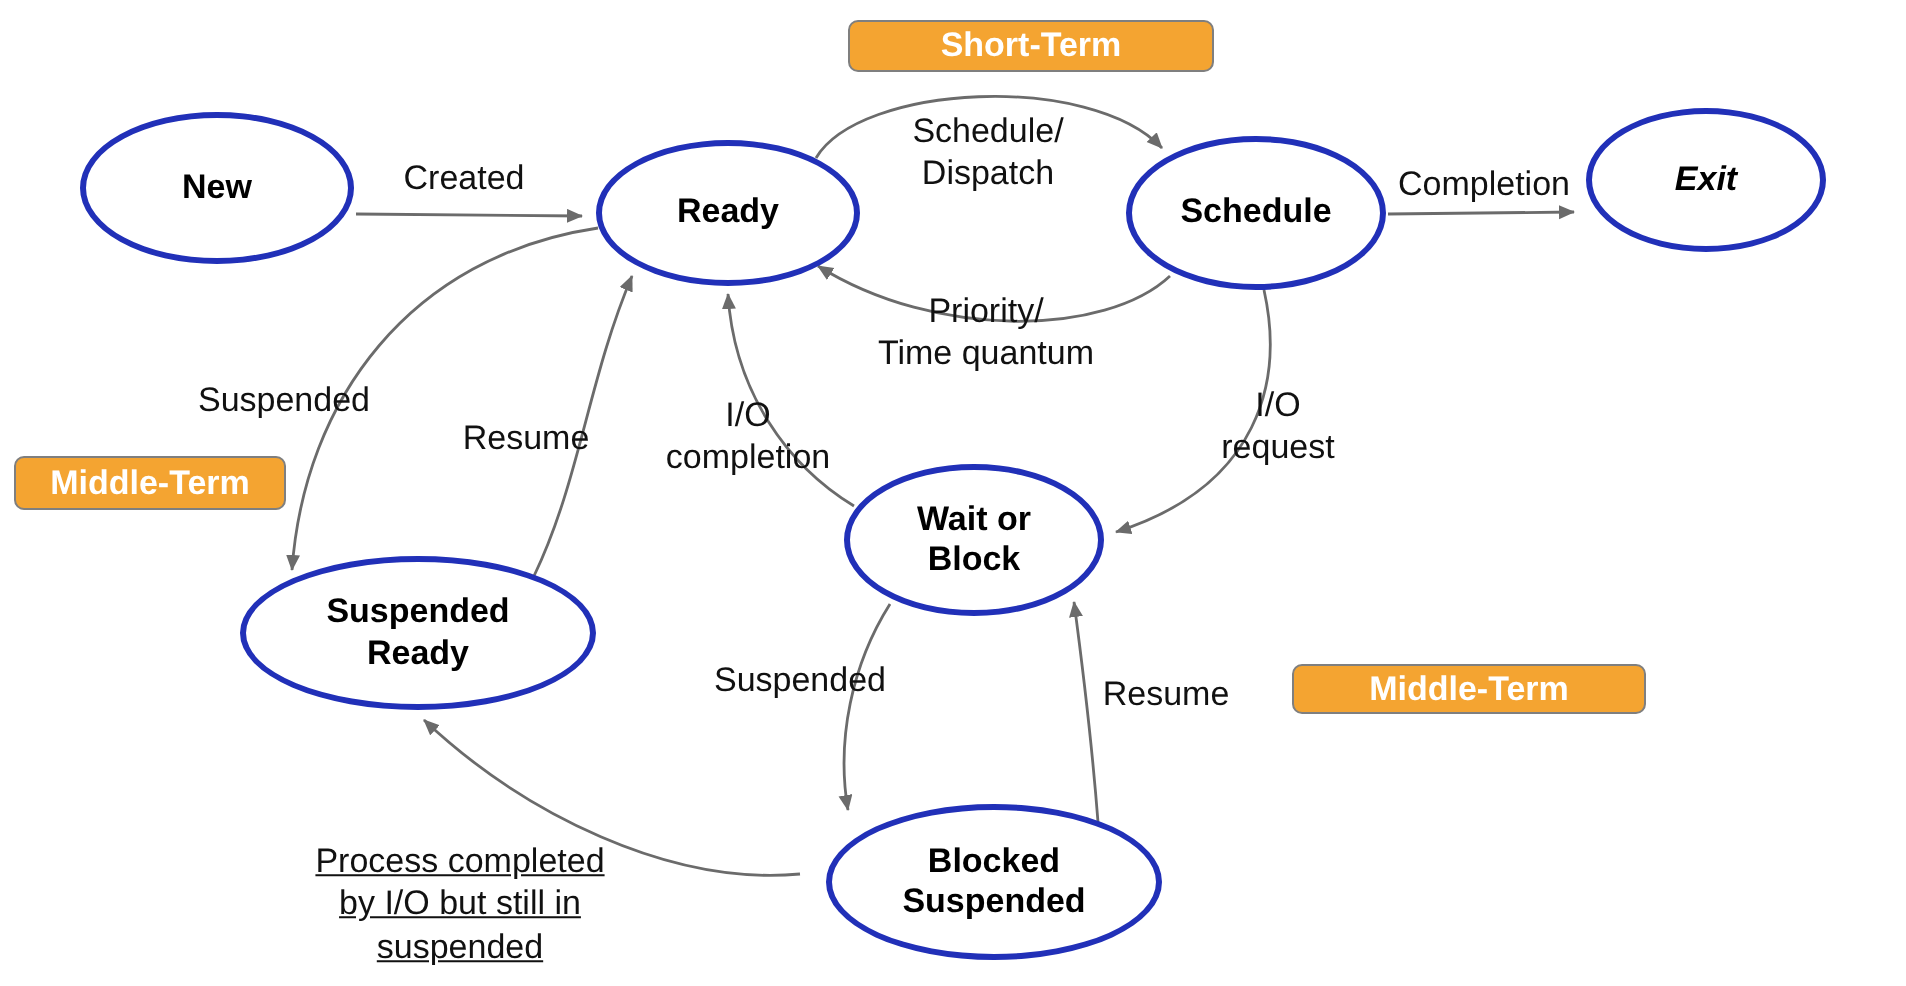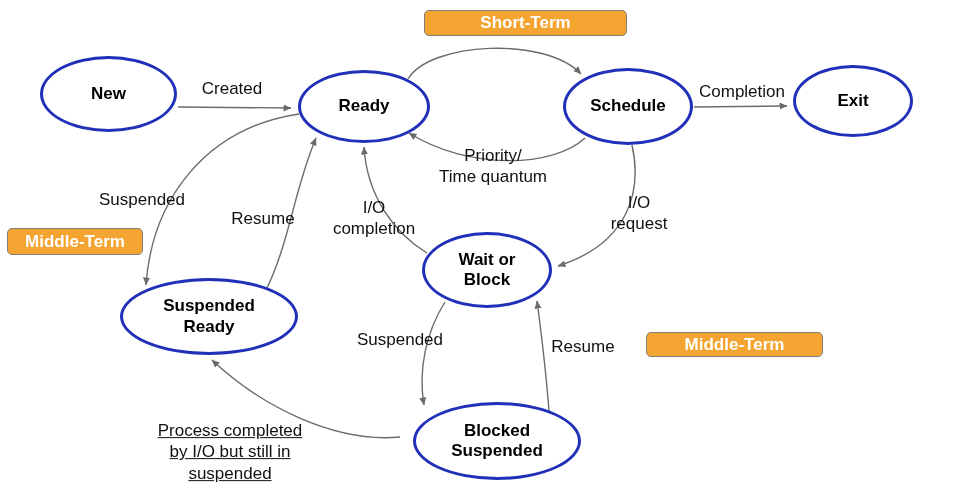--- a/index.html
+++ b/index.html
@@ -79,47 +79,49 @@
 
   <div class="node" style="left:40px;top:56px;width:137px;height:76px;">
     <span>New</span>
   </div>
   <div class="node" style="left:298px;top:70px;width:132px;height:73px;">
     <span>Ready</span>
   </div>
   <div class="node" style="left:563px;top:68px;width:130px;height:77px;">
     <span>Schedule</span>
   </div>
-  <div class="node" style="left:793px;top:65px;width:120px;height:72px;">
+  <div class="node" style="left:793px;top:54px;width:120px;height:72px;font-style:italic;">
     <span>Exit</span>
   </div>
   <div class="node" style="left:422px;top:232px;width:130px;height:76px;">
     <span>Wait or
 Block</span>
   </div>
   <div class="node" style="left:120px;top:278px;width:178px;height:77px;">
     <span>Suspended
 Ready</span>
   </div>
   <div class="node" style="left:413px;top:402px;width:168px;height:78px;">
     <span>Blocked
 Suspended</span>
   </div>
 
-  <div class="badge" style="left:424px;top:10px;width:203px;height:26px;">
+  <div class="badge" style="left:424px;top:10px;width:183px;height:26px;">
     <span>Short-Term</span>
   </div>
   <div class="badge" style="left:7px;top:228px;width:136px;height:27px;">
     <span>Middle-Term</span>
   </div>
   <div class="badge" style="left:646px;top:332px;width:177px;height:25px;">
     <span>Middle-Term</span>
   </div>
 
   <div class="elabel" style="left:232px;top:89px;">Created</div>
+  <div class="elabel" style="left:494px;top:76px;">Schedule/
+Dispatch</div>
   <div class="elabel" style="left:742px;top:92px;">Completion</div>
   <div class="elabel" style="left:493px;top:166px;">Priority/
 Time quantum</div>
   <div class="elabel" style="left:142px;top:200px;">Suspended</div>
   <div class="elabel" style="left:263px;top:219px;">Resume</div>
   <div class="elabel" style="left:374px;top:218px;">I/O
 completion</div>
   <div class="elabel" style="left:639px;top:213px;">I/O
 request</div>
   <div class="elabel" style="left:400px;top:340px;">Suspended</div>

